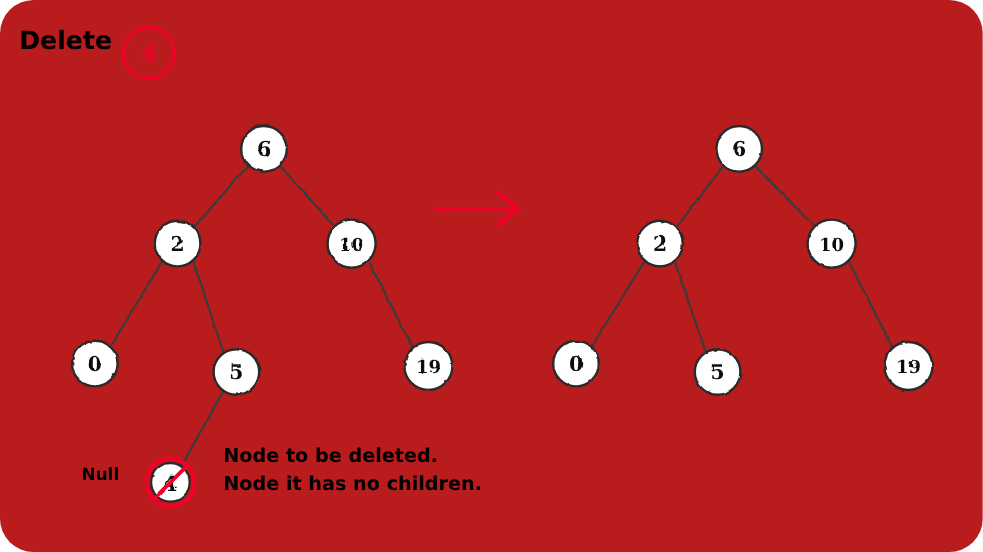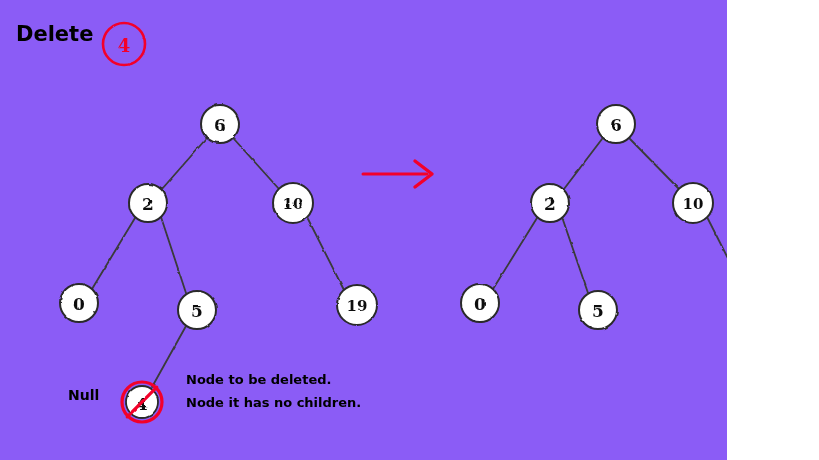--- a/index.html
+++ b/index.html
@@ -2,25 +2,26 @@
 <html><head>
 <meta charset="utf-8">
 <style>
   html, body {
     margin: 0;
     padding: 0;
     background: #ffffff;
   }
   #canvas {
     position: relative;
-    width: 727px;
+    width: 819px;
     height: 460px;
-    background: #8b5cf6;
+    background: #b91c1c;
     overflow: hidden;
     font-family: "DejaVu Sans", sans-serif;
+    border-radius: 28px;
   }
   svg.layer {
     position: absolute;
     left: 0;
     top: 0;
     width: 819px;
     height: 460px;
   }
   .node-text {
     font-family: "DejaVu Serif", serif;
@@ -32,21 +33,21 @@
   }
   .node-text-small {
     font-size: 15px;
   }
   .red-text {
     font-family: "DejaVu Sans", sans-serif;
     font-weight: 700;
     fill: #f3062a;
   }
   .hdr-text { font-size: 21px; }
-  .note-text { font-size: 13px; }
+  .note-text { font-size: 16px; }
   .null-text { font-size: 14px; }
   .red-node-text {
     font-family: "DejaVu Serif", serif;
     font-weight: 700;
     font-size: 18px;
     fill: #f3062a;
     text-anchor: middle;
     dominant-baseline: central;
   }
 </style>

